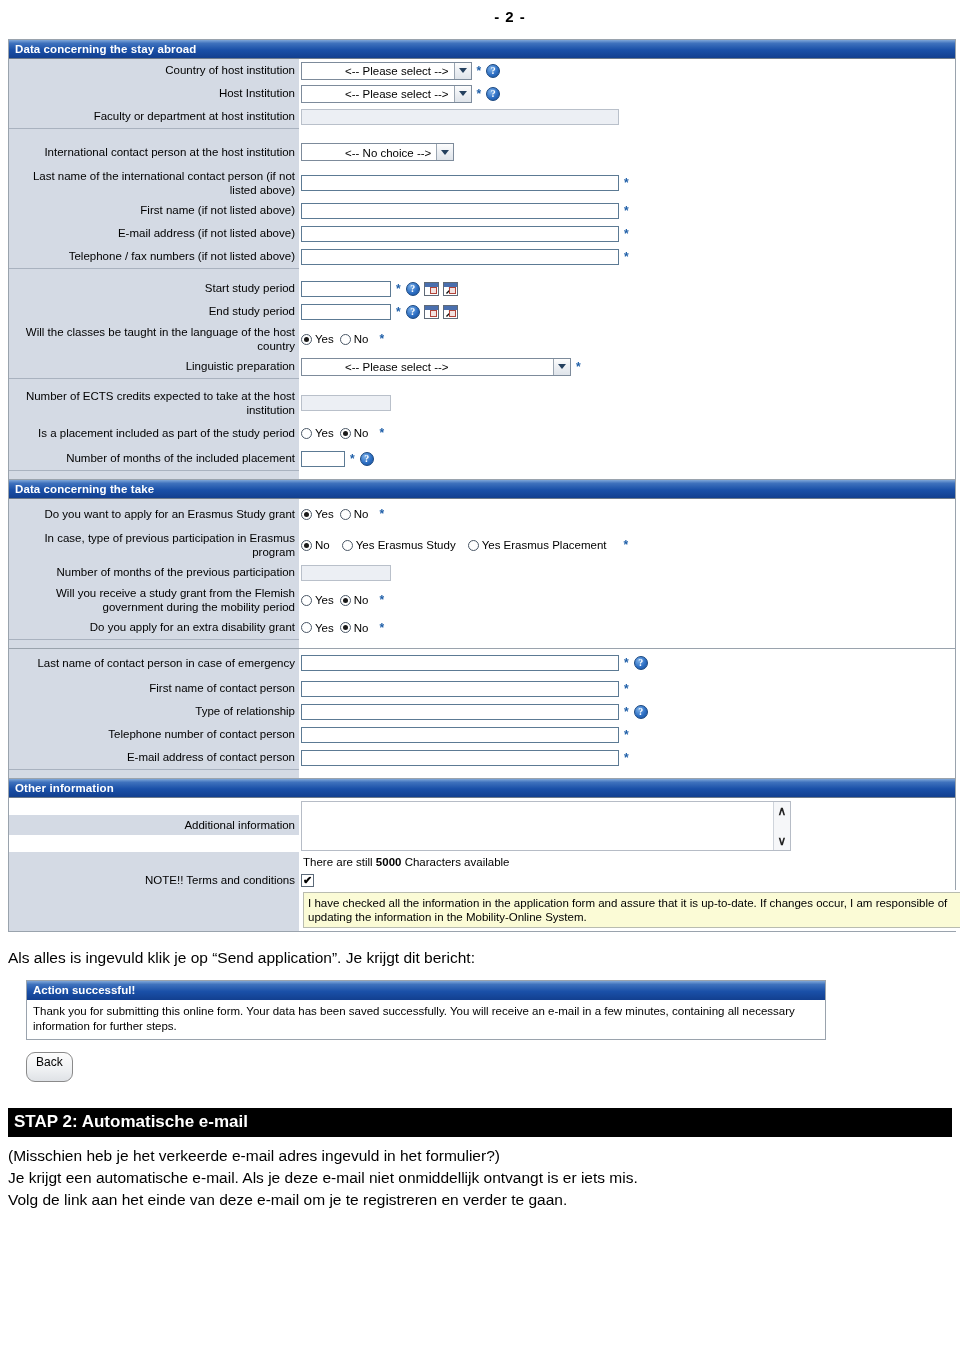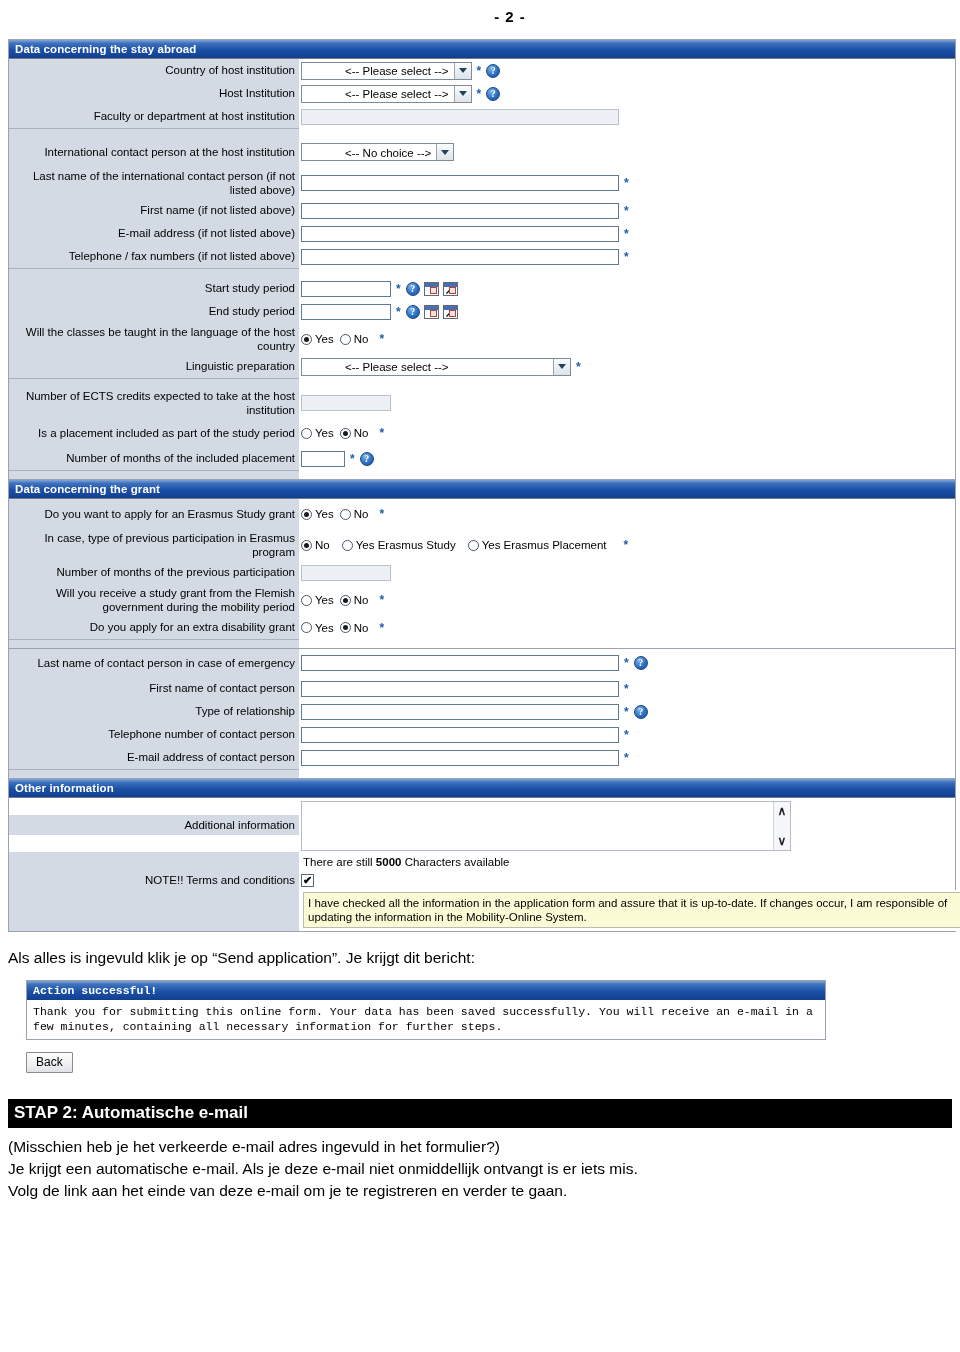--- a/index.html
+++ b/index.html
@@ -251,21 +251,20 @@
     color: #000;
     padding: 16px 8px 6px 8px;
     line-height: 20px;
   }
 
   
   .success-wrap {
     margin: 6px 8px 0 26px;
     border: 1px solid #9aa3ad;
     width: 800px;
-    font-family: Liberation Mono, monospace;
   }
   .success-header {
     background: linear-gradient(to bottom,
         #7ea6d8 0%, #3f72bd 18%, #1a50a8 55%, #123f8f 100%);
     color: #fff;
     font-weight: bold;
     font-size: 11.5px;
     padding: 3px 0 3px 6px;
     height: 19px;
     line-height: 13px;
@@ -276,23 +275,23 @@
     line-height: 15px;
     padding: 4px 6px 5px 6px;
     color: #000;
   }
   .back-btn {
     margin: 12px 0 0 26px;
     display: inline-block;
     border: 1px solid #8a8a8a;
     background: linear-gradient(to bottom,#fdfdfd 0%,#eef0f2 60%,#dfe2e6 100%);
     font-size: 12px;
-    padding: 2px 9px 3px 9px;
-    color: #000;
-    border-radius: 1px;
+    padding: 2px 9px 12px 9px;
+    color: #000;
+    border-radius: 9px;
   }
 
   
   .step-banner {
     background: #000000;
     color: #ffffff;
     font-size: 17px;
     font-weight: bold;
     padding: 4px 6px 5px 6px;
     margin: 26px 8px 0 8px;
@@ -504,21 +503,21 @@
 
       <div class="spacer">
           <div class="lbl"></div>
           <div class="fld"></div>
         </div>
 
     </div>
   </div>
 
   <div class="panel">
-    <div class="panel-header">Data concerning the grant</div>
+    <div class="panel-header">Data concerning the take</div>
     <div class="panel-body">
 
       <div class="row" style="min-height:30px">
         <div class="lbl two-line">Do you want to apply for an Erasmus Study grant</div>
         <div class="fld">
           <span class="radio-group">
             <span class="radio-item">
               <span class="radio on"></span>
               <span class="radio-label">Yes</span>
             </span>

